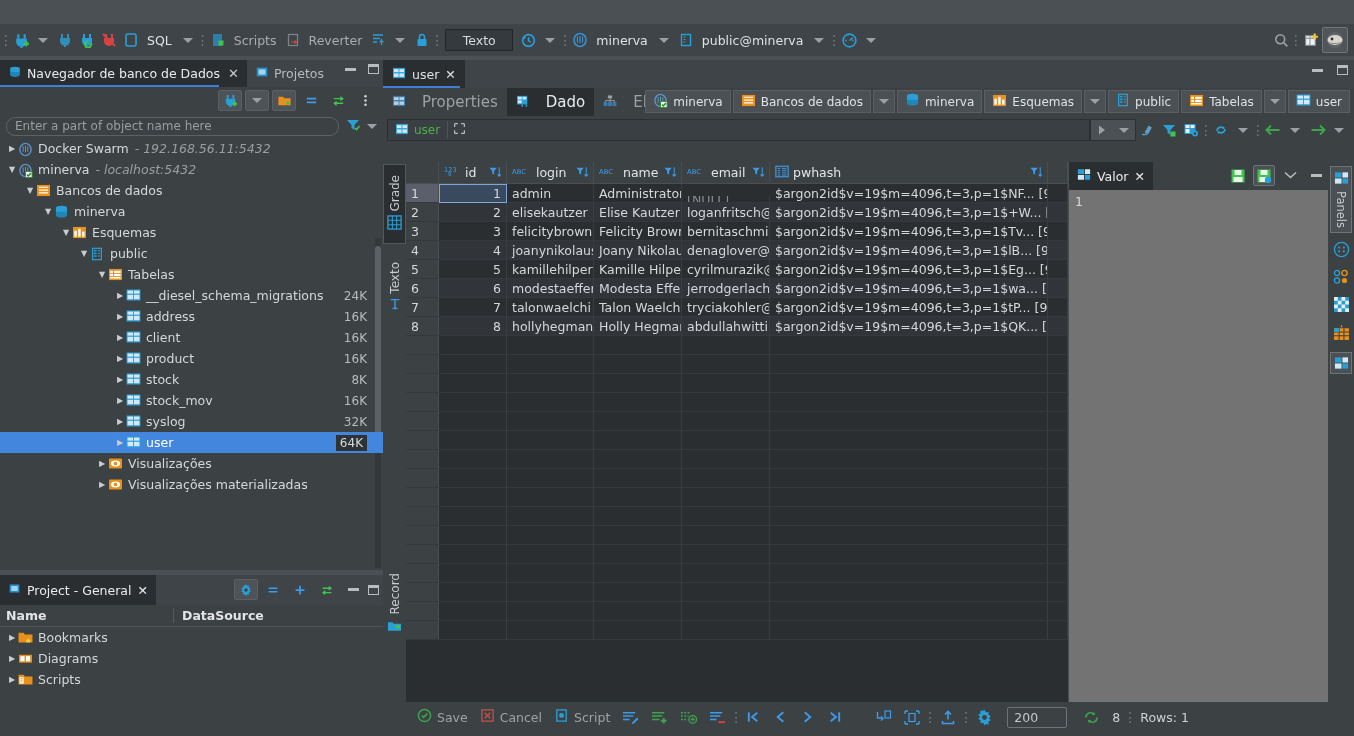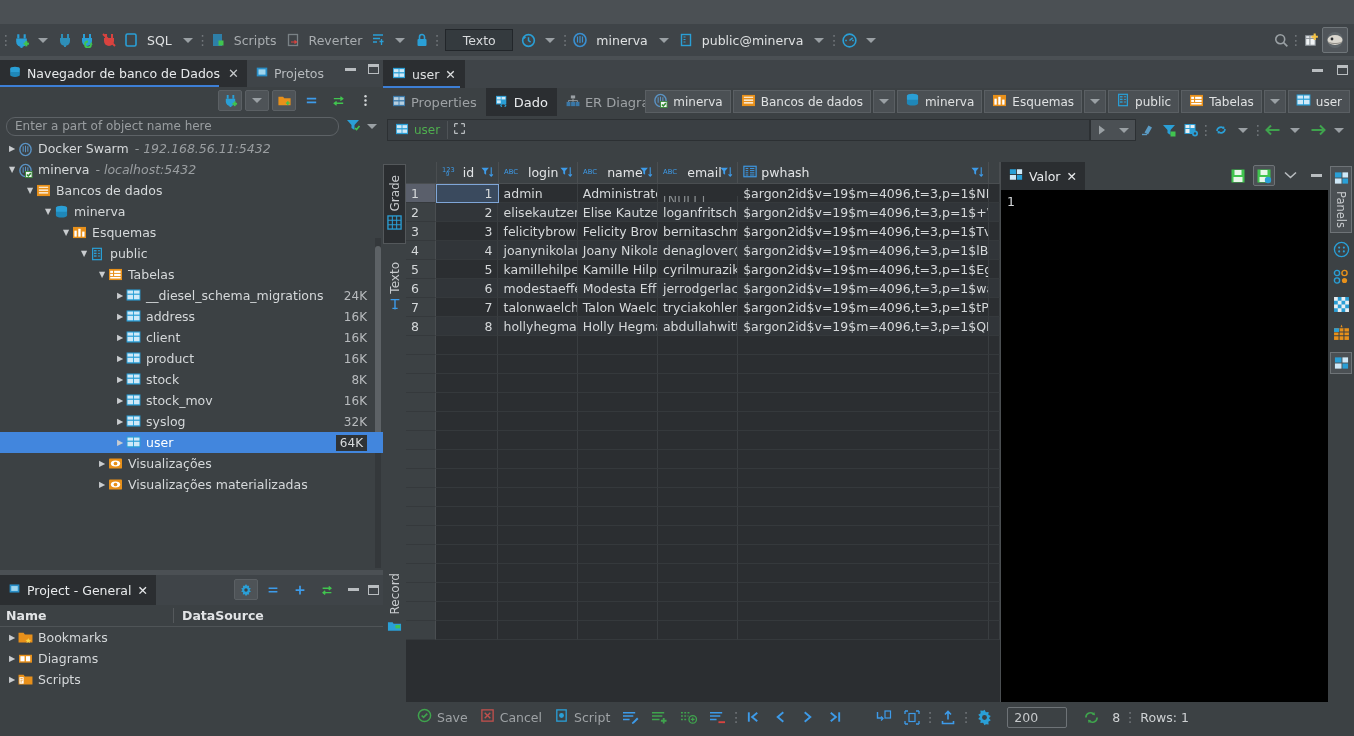--- a/index.html
+++ b/index.html
@@ -83,21 +83,21 @@
   .colhdr .c2 { padding-left:8px; }
 
   
   .editor { position:absolute; left:383px; top:60px; width:971px; height:645px; background:#3c4144;}
   .etabs { height:28px; background:#3f4448; display:flex; align-items:stretch; position:relative;}
   .etab { display:flex; align-items:center; gap:6px; padding:0 9px; font-size:12.5px; color:#dfe1e2; background:#2b2e31;}
   .etab-under { position:absolute; left:0; top:26px; width:77px; height:2px; background:#3d7fd6;}
   .etabs-right { position:absolute; right:6px; top:5px; display:flex; gap:14px; align-items:center;}
 
   .esubtabs { height:28px; background:#3c4144; display:flex; align-items:center; gap:0; position:relative;}
-  .estab { display:flex; align-items:center; gap:5px; padding:0 9px; height:28px; font-size:13px; color:#9ea2a5;}
+  .estab { display:flex; align-items:center; gap:16px; padding:0 9px; height:28px; font-size:15px; color:#9ea2a5;}
   .estab.active { background:#2b2e31; color:#e8eaec; }
   .crumbs { position:absolute; right:4px; top:2px; display:flex; align-items:center; gap:0;}
   .crumb { display:flex;align-items:center;gap:5px; height:23px; padding:0 7px; background:#4b5054; border:1px solid #5a5f63; font-size:12px; color:#dfe1e2; margin-left:2px;}
   .crumb.arrow { padding:0 5px; }
 
   .filterbar { height:28px; background:#3c4144; display:flex; align-items:center; gap:0; padding:0 4px;}
   .fbox { flex:1; height:22px; background:#3a3f43; border:1px solid #2c3033; display:flex; align-items:center; }
   .fbox .tname { display:flex;align-items:center;gap:5px; padding:0 7px; color:#4fae4f; font-size:12px;}
   .fbox .vdiv { width:1px; height:18px; background:#4e5357;}
   .fbox .ph { padding-left:8px; color:#8e9295; font-style:italic; font-size:12.5px;}
@@ -122,21 +122,21 @@
   .gc { padding:0 5px; display:flex; align-items:center; white-space:nowrap; overflow:hidden; border-right:1px solid #3a3e41; border-bottom:1px solid #35393c; color:#d5d8da;}
   .gc.num { justify-content:flex-end; }
   .gc.null { color:#8a8e91;margin-top:12px; }
   .grow.alt .gc { background:#313539; }
   .grow.sel .rn { background:#5a5f6b; }
   .gc.cur { border:1px solid #7fa6d8; background:#3a4a5e; }
   .gempty .gc { border-right:1px solid #3a3e41; border-bottom:1px solid #35393c;}
   .gempty .rn { background:#3c4144; border-bottom:1px solid #35393c;}
 
   
-  .valpanel { width:328px; background:#000000; border-left:1px solid #4a4e51; position:relative;}
+  .valpanel { width:260px; background:#737373; border-left:1px solid #4a4e51; position:relative;}
   .val-head { height:28px; background:#3c4144; display:flex; align-items:center; position:relative;}
   .val-tab { display:flex;align-items:center;gap:6px;padding:0 8px;height:28px;background:#2b2e31;color:#e8eaec;font-size:12.5px;}
   .val-btns { position:absolute; right:6px; top:3px; display:flex; align-items:center; gap:4px;}
   .vbtn { width:22px;height:21px;display:flex;align-items:center;justify-content:center;border:1px solid transparent;border-radius:2px;}
   .vbtn.framed { border:1px solid #6e7377; background:#4b5054;}
   .val-body { padding:4px 6px; font-size:12.5px; color:#d5d8da;}
 
   .panels-strip { width:26px; background:#3c4144; display:flex; flex-direction:column; align-items:center; padding-top:4px; gap:8px; }
   .panels-tab { width:22px; padding:4px 0; border:1px solid #6e7377; background:#4b5054; display:flex; flex-direction:column; align-items:center; gap:3px;}
   .panels-tab .ptxt { writing-mode:vertical-rl; font-size:11.5px; color:#c9cccf;}

